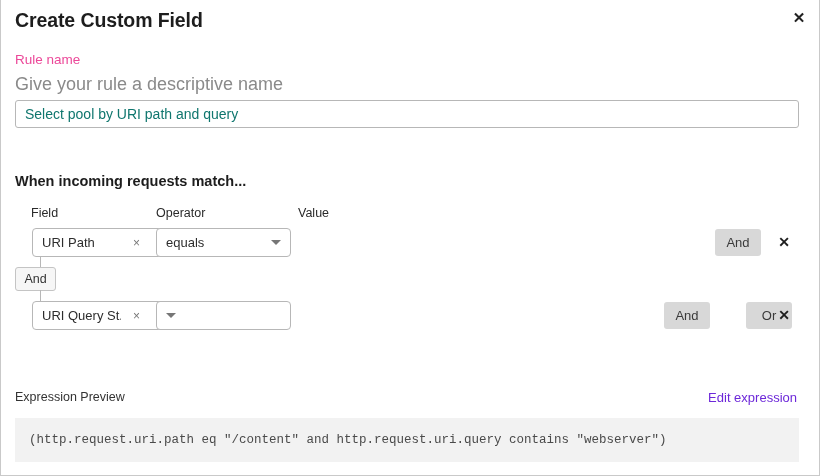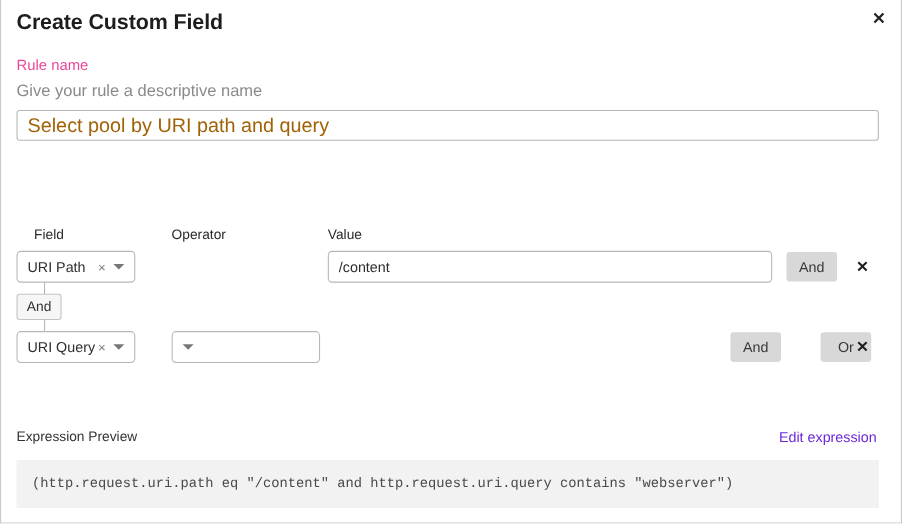--- a/index.html
+++ b/index.html
@@ -57,36 +57,36 @@
   .section-label {
     position: absolute;
     font-size: 13.5px;
     color: #ec4899;
   }
   .rule-name-label { left: 14px; top: 52px; }
   .rule-name-help {
     position: absolute;
     left: 14px;
     top: 74px;
-    font-size: 15px;
+    font-size: 18px;
     color: #8a8a8a;
   }
   .rule-name-input {
     position: absolute;
     left: 14px;
     top: 100px;
     width: 784px;
     height: 28px;
     box-sizing: border-box;
     border: 1px solid #b7b7b7;
     border-radius: 3px;
     background: #fff;
     font-family: "Liberation Sans", sans-serif;
-    font-size: 18px;
-    color: #a16207;
+    font-size: 14px;
+    color: #0f766e;
     padding: 0 9px;
     outline: none;
   }
 
   
   .match-heading {
     position: absolute;
     left: 14px;
     top: 173px;
     font-size: 14.5px;
@@ -144,21 +144,21 @@
   .caret {
     flex: 0 0 auto;
     width: 0;
     height: 0;
     border-left: 5px solid transparent;
     border-right: 5px solid transparent;
     border-top: 5px solid #767676;
     margin-right: 3px;
   }
 
-  .field-select { left: 14px; width: 108px; }
+  .field-select { left: 31px; width: 145px; gap: 10px; }
   .op-select { left: 155px; width: 135px; }
 
   .value-input {
     position: absolute;
     height: 29px;
     box-sizing: border-box;
     border: 1px solid #b7b7b7;
     border-radius: 4px;
     background: #fff;
     font-family: "Liberation Sans", sans-serif;
@@ -280,32 +280,36 @@
 
 <div id="page">
 
   <div class="modal-title">Create Custom Field</div>
   <button class="close-btn">✕</button>
 
   <div class="section-label rule-name-label">Rule name</div>
   <div class="rule-name-help">Give your rule a descriptive name</div>
   <input class="rule-name-input" type="text" value="Select pool by URI path and query" style="">
 
+  <div class="match-heading">When incoming requests match...</div>
 
   <div class="col-head field">Field</div>
   <div class="col-head operator">Operator</div>
   <div class="col-head value">Value</div>
 
   <div class="cond-row row1">
     <div class="select-box field-select">
       <span class="sel-text">URI Path</span>
       <span class="select-clear">×</span>
       <span class="caret"></span>
     </div>
-    <input class="value-input v1" type="text" value="/content" style="">
+    <div class="select-box op-select">
+      <span class="sel-text">equals</span>
+      <span class="caret"></span>
+    </div>
     <button class="logic-btn and1">And</button>
     <button class="row-delete">✕</button>
   </div>
 
   <div class="connector-line top"></div>
   <button class="connector-badge">And</button>
   <div class="connector-line bottom"></div>
 
   <div class="cond-row row2">
     <div class="select-box field-select">

